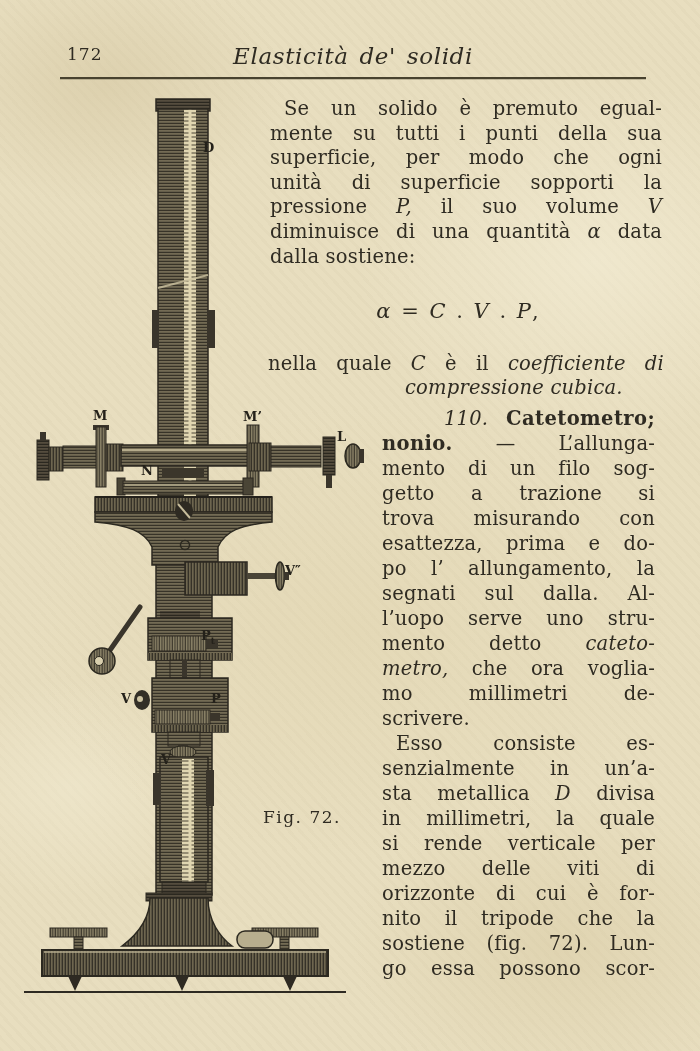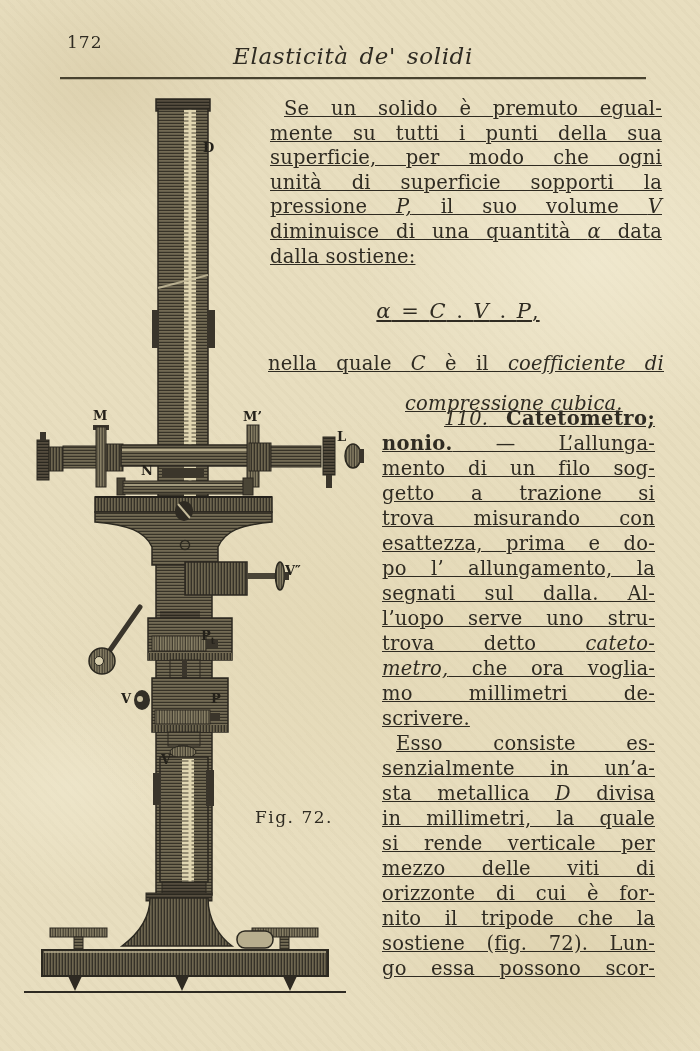--- a/index.html
+++ b/index.html
@@ -12,44 +12,44 @@
     position:relative;width:700px;height:1051px;overflow:hidden;
     background-color:#e8debf;
     background-image:
       radial-gradient(ellipse 300px 200px at 15% 8%, rgba(210,196,158,.50), transparent 60%),
       radial-gradient(ellipse 400px 300px at 85% 25%, rgba(246,240,218,.55), transparent 60%),
       radial-gradient(ellipse 500px 350px at 50% 60%, rgba(222,209,170,.40), transparent 65%),
       radial-gradient(ellipse 350px 250px at 80% 90%, rgba(214,200,160,.45), transparent 60%),
       radial-gradient(ellipse 250px 180px at 10% 75%, rgba(242,235,210,.50), transparent 60%),
       repeating-linear-gradient(47deg, rgba(120,105,70,.03) 0 3px, transparent 3px 8px);
   }
-  .pagenum{position:absolute;left:67px;top:32px;font-size:17px;letter-spacing:1px;}
+  .pagenum{position:absolute;left:67px;top:44px;font-size:17px;letter-spacing:1px;}
   .header{position:absolute;left:60px;top:43px;width:586px;text-align:center;
     font-style:italic;font-size:23px;letter-spacing:.6px;word-spacing:3px;}
   .rule{position:absolute;left:60px;top:77px;width:586px;height:2px;background:#48422f;
     box-shadow:0 1px 0 rgba(72,66,47,.25);}
   .para{position:absolute;font-size:19.5px;letter-spacing:.2px;}
-  .line{text-align:justify;text-align-last:justify;text-decoration:underline;}
+  .line{text-align:justify;text-align-last:justify;}
   .line.last{text-align-last:left;}
   .line.indent{text-indent:14px;}
   .line.indent2{text-indent:62px;}
   .line.noj{text-align:center;text-align-last:center;}
-  .line.p2last{text-align:left;text-align-last:left;padding-left:137px;margin-top:16px;}
+  .line.p2last{text-align:left;text-align-last:left;padding-left:137px;}
   .para1{left:270px;top:97px;width:392px;line-height:24.6px;}
   .formula{position:absolute;left:270px;top:299px;width:376px;font-size:21px;
     letter-spacing:1px;word-spacing:2px;}
   .para2{left:268px;top:352px;width:396px;line-height:24px;}
   .colpara{left:382px;top:406px;width:273px;line-height:25px;}
   .i{font-style:italic;}
   .b{font-weight:bold;letter-spacing:.4px;}
   .figwrap{position:absolute;left:0;top:0;width:700px;height:1051px;}
   .figsvg{position:absolute;left:10px;top:95px;}
   .flabel{position:absolute;font-weight:bold;font-size:13px;color:#24211a;}
   .flabel sub{font-size:9px;}
-  .figcap{position:absolute;left:255px;top:807px;font-size:17px;letter-spacing:1.5px;}
+  .figcap{position:absolute;left:263px;top:807px;font-size:17px;letter-spacing:1.5px;}
 </style>
 </head>
 <body>
 
 <div class="page">
 
   <div class="pagenum">172</div>
   <div class="header">Elasticità de' solidi</div>
   <div class="rule"></div>
 
@@ -216,21 +216,21 @@
   <div class="para colpara">
       <div class="line indent2"><span class="i">110.</span><span> </span><span class="b">Catetometro;</span></div>
       <div class="line"><span class="b">nonio.</span><span> — L’allunga-</span></div>
       <div class="line"><span>mento di un filo sog-</span></div>
       <div class="line"><span>getto a trazione si</span></div>
       <div class="line"><span>trova misurando con</span></div>
       <div class="line"><span>esattezza, prima e do-</span></div>
       <div class="line"><span>po l’ allungamento, la</span></div>
       <div class="line"><span>segnati sul dalla. Al-</span></div>
       <div class="line"><span>l’uopo serve uno stru-</span></div>
-      <div class="line"><span>trova detto </span><span class="i">cateto-</span></div>
+      <div class="line"><span>mento detto </span><span class="i">cateto-</span></div>
       <div class="line"><span class="i">metro,</span><span> che ora voglia-</span></div>
       <div class="line"><span>mo millimetri de-</span></div>
       <div class="line last"><span>scrivere.</span></div>
       <div class="line indent"><span>Esso consiste es-</span></div>
       <div class="line"><span>senzialmente in un’a-</span></div>
       <div class="line"><span>sta metallica </span><span class="i">D</span><span> divisa</span></div>
       <div class="line"><span>in millimetri, la quale</span></div>
       <div class="line"><span>si rende verticale per</span></div>
       <div class="line"><span>mezzo delle viti di</span></div>
       <div class="line"><span>orizzonte di cui è for-</span></div>

